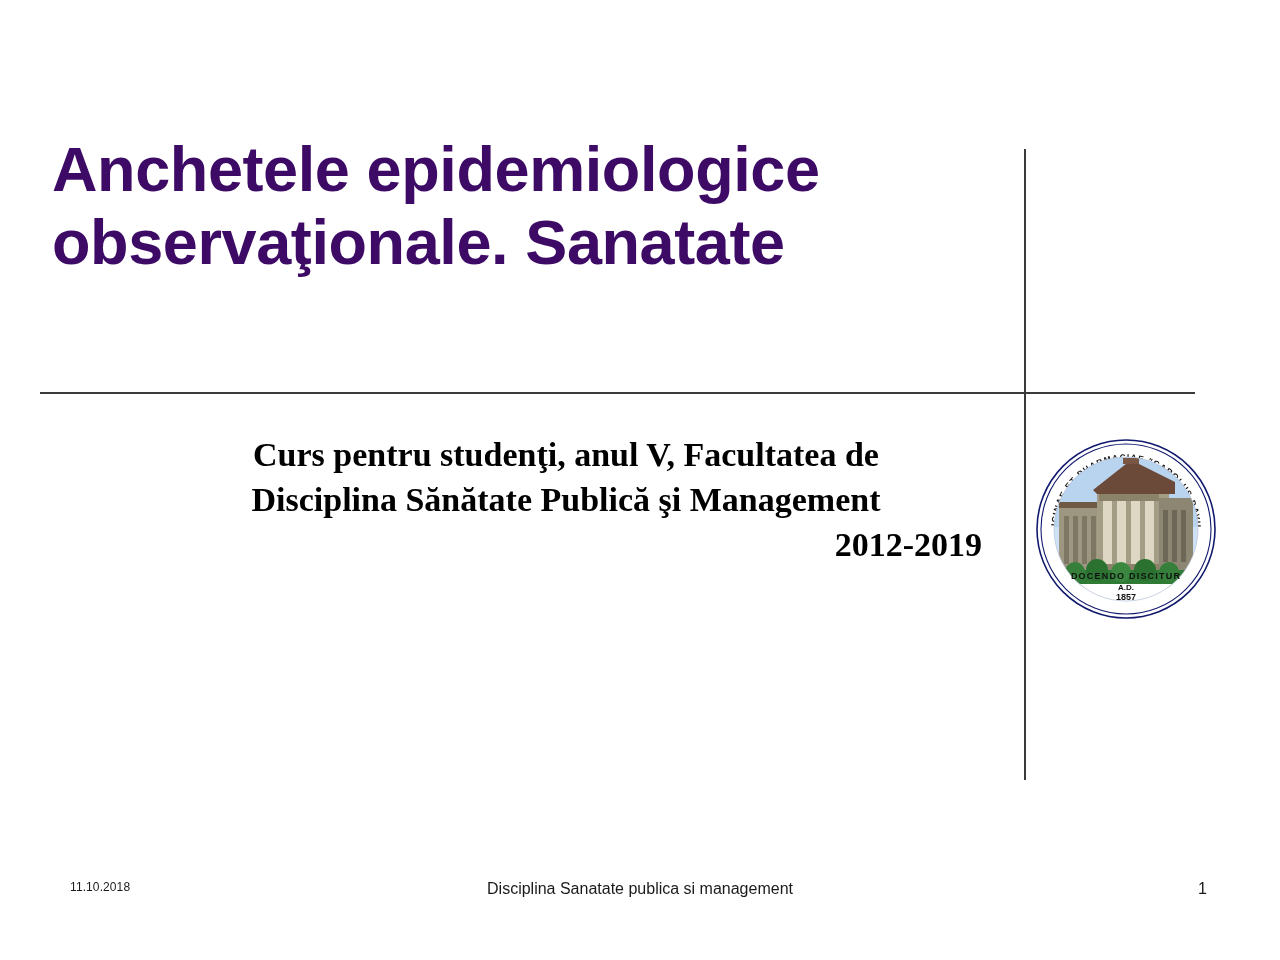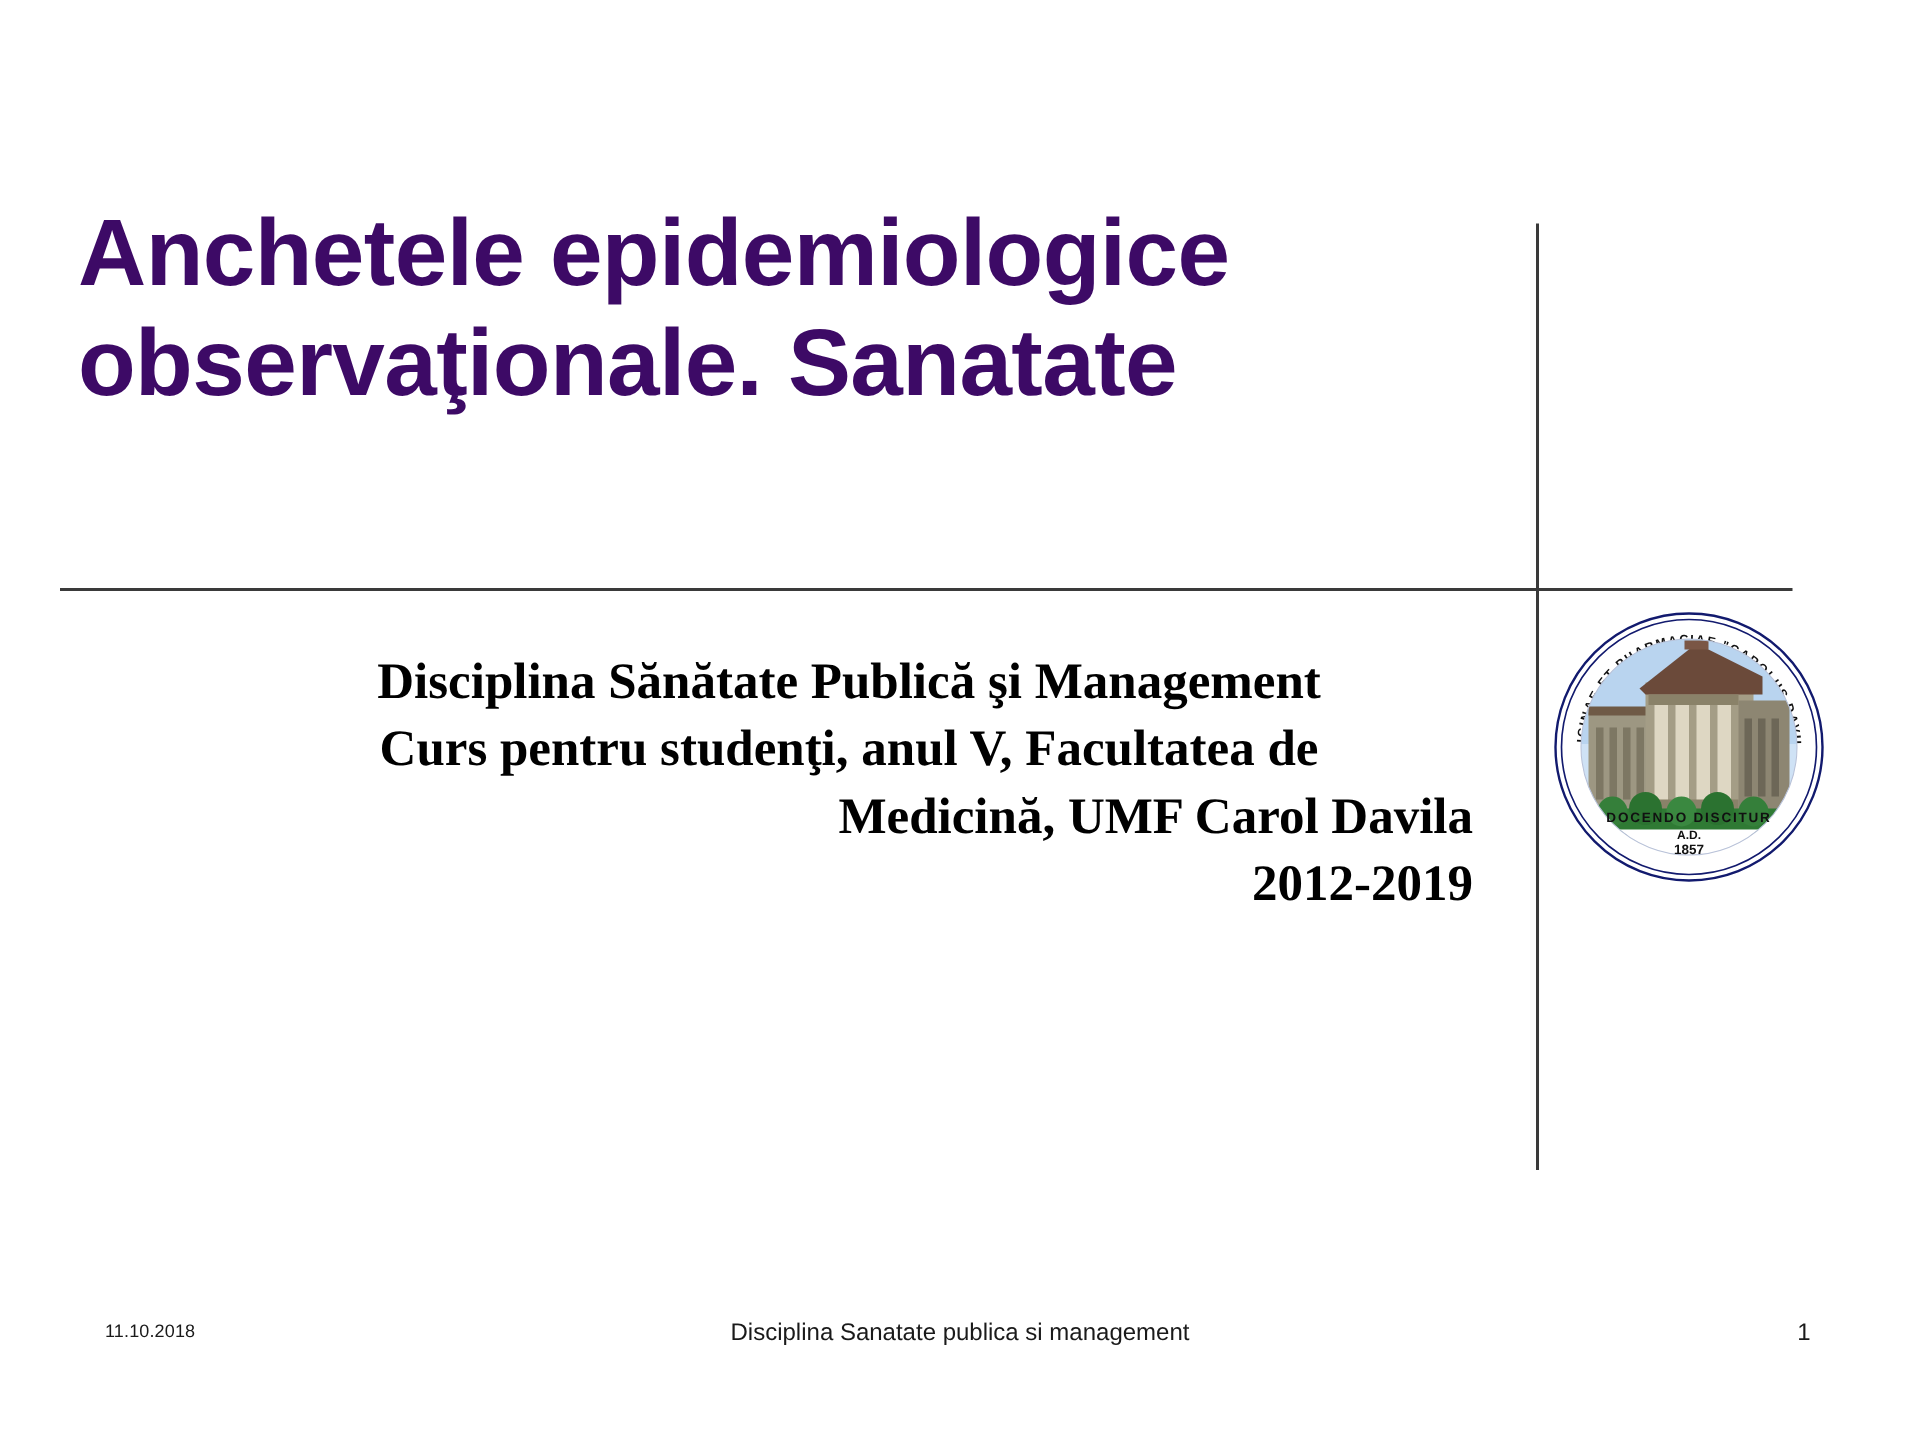--- a/index.html
+++ b/index.html
@@ -71,21 +71,21 @@
     font-size: 34px;
     line-height: 45px;
     color: #000000;
   }
   .subtitle-line.centerish { text-align: center; }
 
   
   .logo {
     position: absolute;
     left: 1035px;
-    top: 389px;
+    top: 420px;
     width: 182px;
     height: 218px;
   }
   .logo svg { display: block; width: 100%; height: 100%; }
 
   
   .footer {
     position: absolute;
     left: 0;
     top: 880px;
@@ -124,23 +124,22 @@
 
   <div class="title-block">
     <div class="title-line">Anchetele epidemiologice</div>
     <div class="title-line">observaţionale. Sanatate</div>
   </div>
 
   <div class="hrule"></div>
   <div class="vrule"></div>
 
   <div class="subtitle-block">
+    <div class="subtitle-line centerish">Curs pentru studenţi, anul V, Facultatea de</div>
     <div class="subtitle-line centerish">Disciplina Sănătate Publică şi Management</div>
-    <div class="subtitle-line centerish">Curs pentru studenţi, anul V, Facultatea de</div>
-    <div class="subtitle-line">Medicină, UMF Carol Davila</div>
     <div class="subtitle-line">2012-2019</div>
   </div>
 
   <div class="logo">
     <svg viewBox="0 0 182 218" xmlns="http://www.w3.org/2000/svg" aria-hidden="true">
       <defs>
         <clipPath id="sealClip">
           <circle cx="91" cy="109" r="72"></circle>
         </clipPath>
         <path id="ringTop" d="M 22 109 A 69 69 0 0 1 160 109"></path>

